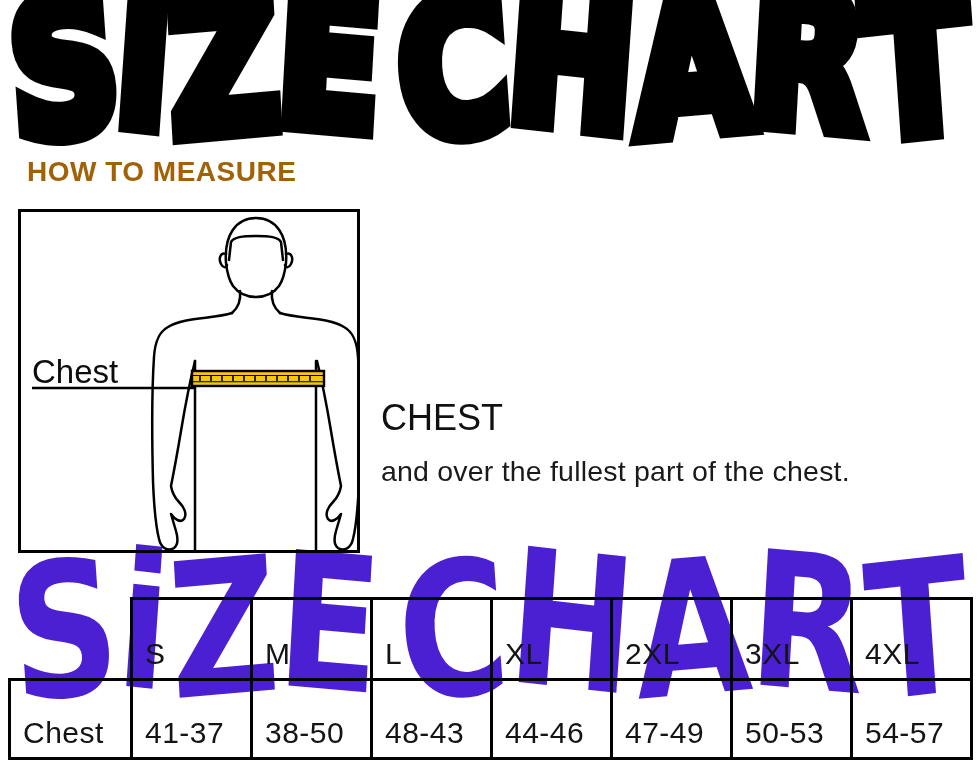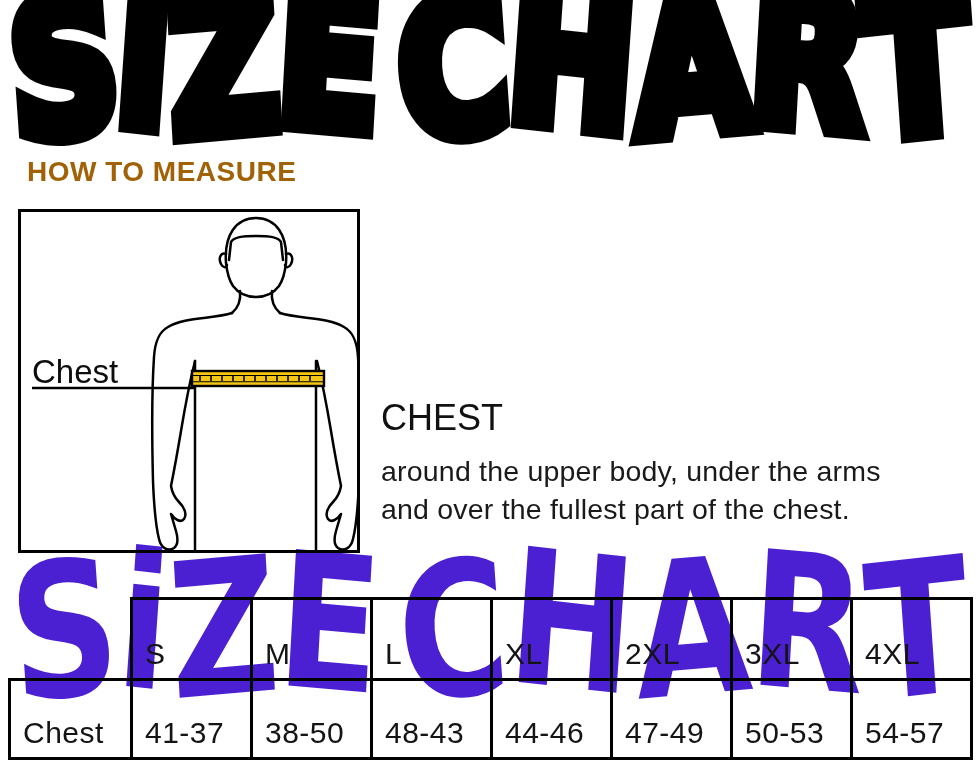--- a/index.html
+++ b/index.html
@@ -175,21 +175,20 @@
         <line class="tape-tick" x1="292" y1="167" x2="292" y2="172"></line>
       </g>
     </g>
 
     <text class="chest-label-text" x="14" y="174">Chest</text>
   </svg>
 </div>
 
 <div class="instructions">
   <h3 class="ins-heading">CHEST</h3>
-  <p class="ins-line">around the upper body, under the arms</p>
   <p class="ins-line">and over the fullest part of the chest.</p>
 </div>
 
 <table class="size-table">
   <colgroup>
     <col class="c-label">
     <col class="c-size">
       <col class="c-size">
       <col class="c-size">
       <col class="c-size">

